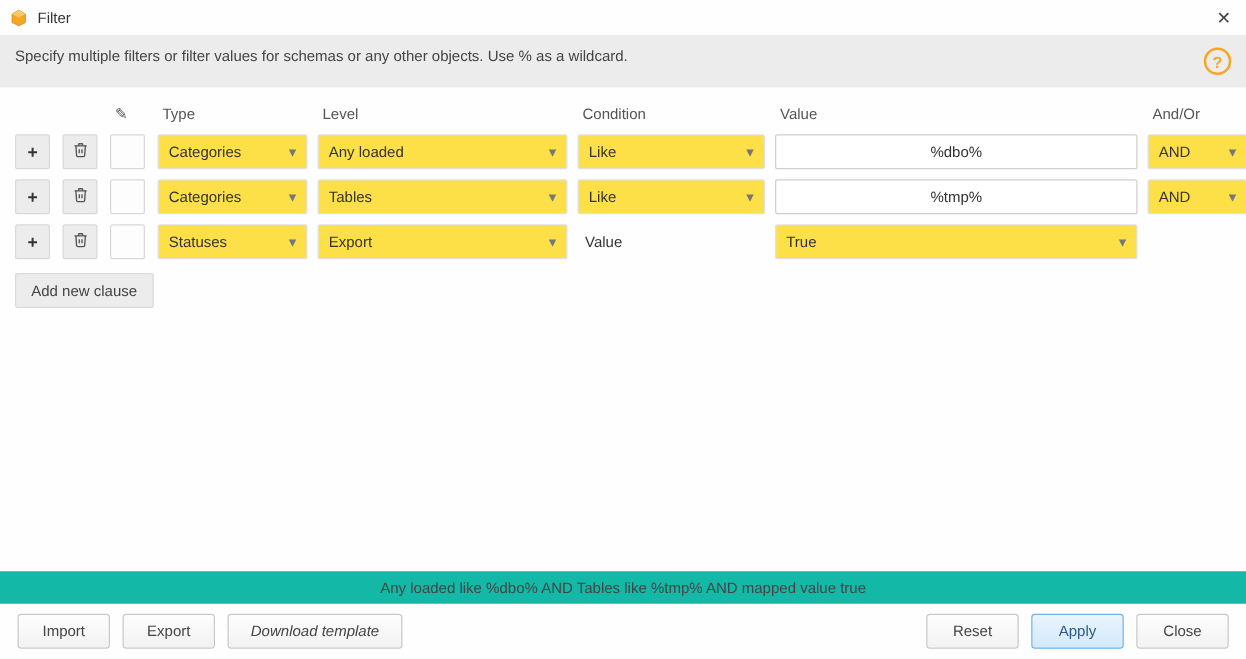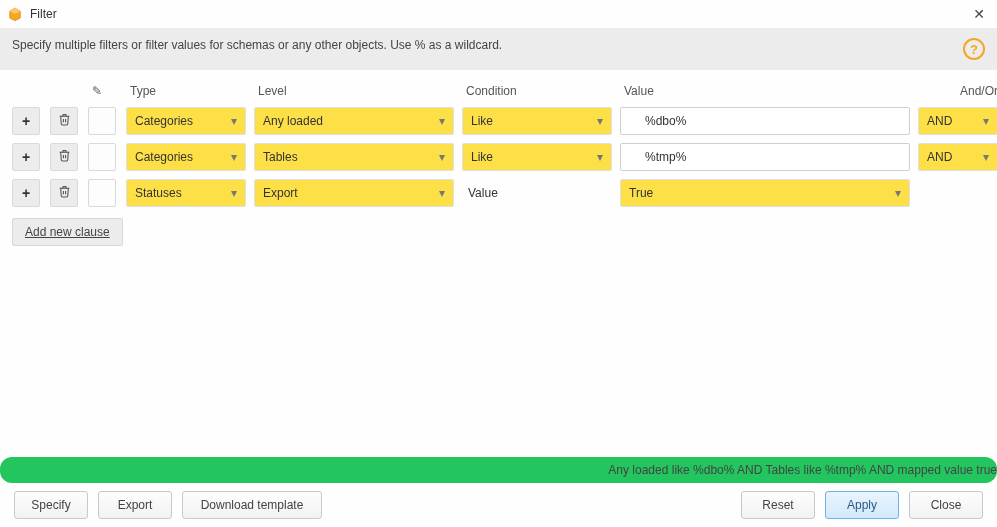--- a/index.html
+++ b/index.html
@@ -24,33 +24,33 @@
 
   .cell { display:flex; align-items:center; height:30px; margin-bottom:6px; }
 
   .btn-icon { width:28px; height:28px; background:#ececed; border:1px solid #d9d9d9; border-radius:2px; display:flex; align-items:center; justify-content:center; cursor:pointer; color:#555; }
   .btn-icon.checkbox { background:#fdfdfd; }
 
   .dropdown { height:28px; background:#fde047; border:1px solid #e0e0e0; border-radius:2px; padding:0 8px; display:flex; align-items:center; width:100%; cursor:pointer; }
   .dropdown .label { flex:1; color:#333; }
   .dropdown .caret { color:#777; }
 
-  .textinput { height:28px; background:#fff; border:1px solid #cfcfcf; border-radius:2px; padding:0 24px; display:flex; align-items:center; width:100%; }
+  .textinput { height:28px; background:#fff; border:1px solid #cfcfcf; border-radius:2px; padding:0 24px; display:flex; align-items:center; width:100%;justify-content:center; }
   .textinput span { color:#333; }
 
   .static-text { padding-left:6px; color:#333; }
 
-  .add-clause { margin-top:4px; height:28px; padding:0 12px; background:#ececed; border:1px solid #d9d9d9; border-radius:2px; display:inline-flex; align-items:center; cursor:pointer; color:#444;text-decoration:underline; }
-
-  .summary { background:#22c55e; text-align:right; padding:6px 0; color:#444;border-radius:12px; }
+  .add-clause { margin-top:4px; height:28px; padding:0 12px; background:#ececed; border:1px solid #d9d9d9; border-radius:2px; display:inline-flex; align-items:center; cursor:pointer; color:#444; }
+
+  .summary { background:#14b8a6; text-align:center; padding:6px 0; color:#444; }
 
   .footer { height:44px; display:flex; align-items:center; padding:0 14px; gap:10px; }
   .footer .spacer { flex:1; }
   .fbtn { min-width:74px; height:28px; padding:0 16px; border:1px solid #c9c9c9; border-radius:3px; background:linear-gradient(#fdfdfd,#f2f2f2); display:flex; align-items:center; justify-content:center; cursor:pointer; color:#444; }
-  .fbtn.wide { min-width:140px; }
+  .fbtn.wide { min-width:140px;font-style:italic; }
   .fbtn.apply { border:1px solid #6fb2e6; background:linear-gradient(#eaf4fd,#d2e9fb); color:#2a5a84; }
 
   .plus-glyph { font-size:14px; font-weight:bold; line-height:1; }
   .trash-svg { width:13px; height:13px; }
 </style>
 </head>
 <body>
 
 <div class="window">
 
@@ -74,21 +74,21 @@
   <div class="content">
     <div class="grid" id="grid">
 
       <div class="hdr"></div>
       <div class="hdr"></div>
       <div class="hdr ghosticon">✎</div>
       <div class="hdr">Type</div>
       <div class="hdr">Level</div>
       <div class="hdr">Condition</div>
       <div class="hdr">Value</div>
-      <div class="hdr" style="text-align:right">And/Or</div>
+      <div class="hdr" style="text-align:left">And/Or</div>
 
     <div class="cell">
           <div class="btn-icon">
             <span class="plus-glyph">+</span>
           </div>
         </div>
         <div class="cell">
           <div class="btn-icon">
             <span><svg class="trash-svg" viewBox="0 0 24 24" fill="none" stroke="#555" stroke-width="2">
                 <polyline points="3 6 5 6 21 6"></polyline>
@@ -220,21 +220,21 @@
           </div>
         </div>
         <div class="cell"></div>
       </div>
     <div class="add-clause">Add new clause</div>
   </div>
 
   <div class="summary">Any loaded like %dbo% AND Tables like %tmp% AND mapped value true</div>
 
   <div class="footer">
-    <div class="fbtn">Specify</div>
+    <div class="fbtn">Import</div>
     <div class="fbtn">Export</div>
     <div class="fbtn wide">Download template</div>
     <div class="spacer"></div>
     <div class="fbtn">Reset</div>
     <div class="fbtn apply">Apply</div>
     <div class="fbtn">Close</div>
   </div>
 
 </div>
 

